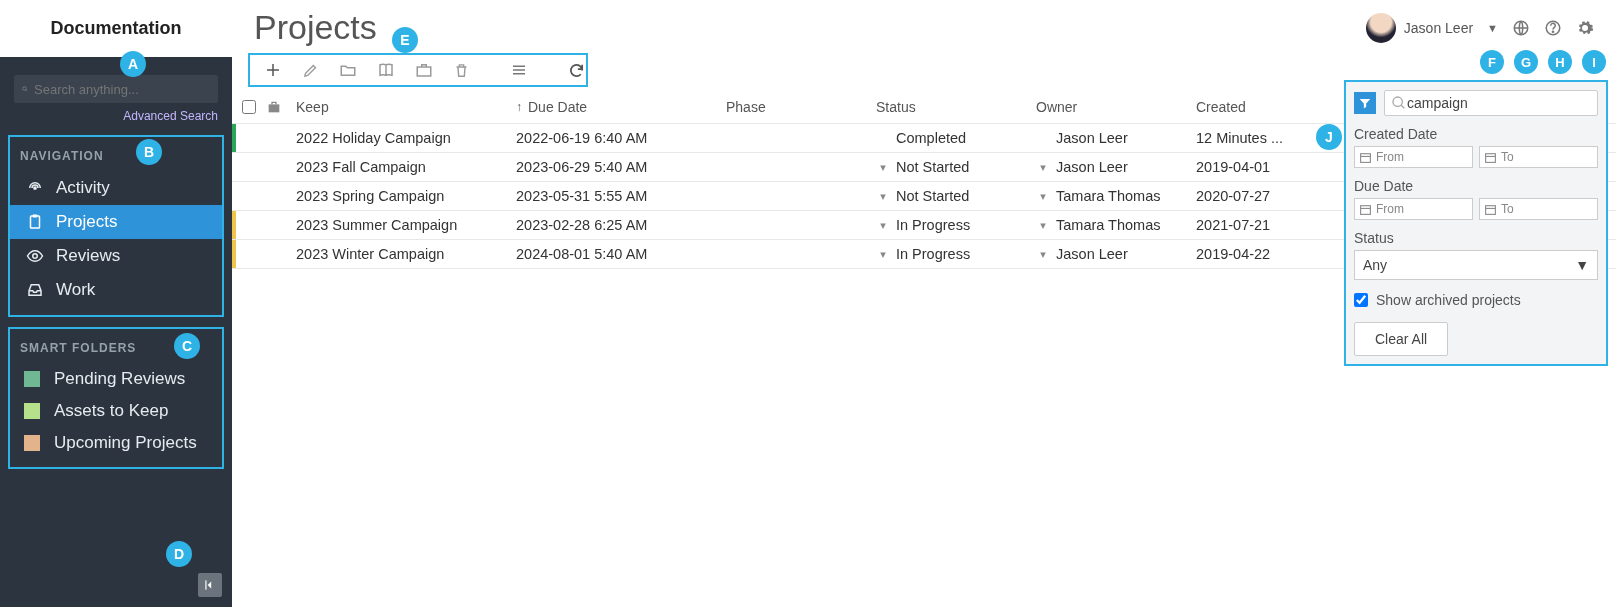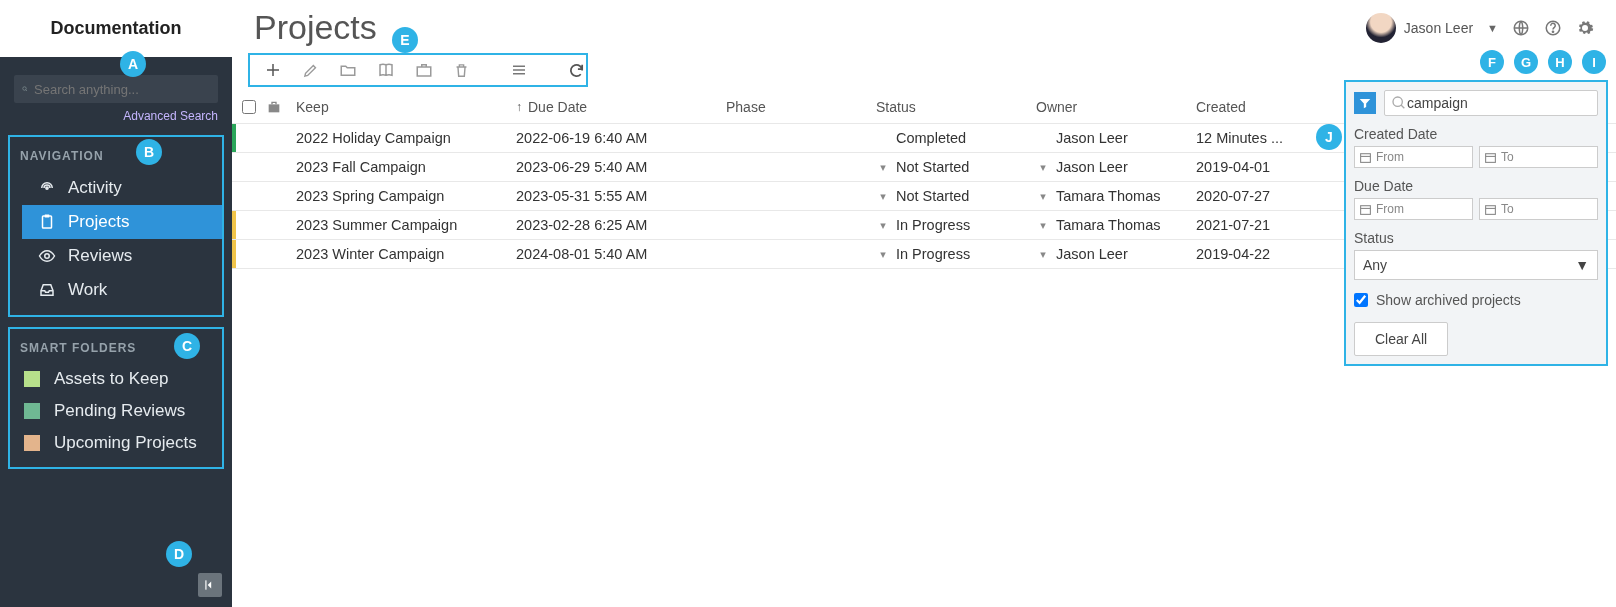--- a/index.html
+++ b/index.html
@@ -9,21 +9,21 @@
   
   .sidebar { width: 232px; background: #2b343f; display: flex; flex-direction: column; position: relative; }
   .doc-header { background: #fff; color: #222; font-weight: 600; font-size: 18px; text-align: center; padding: 18px 0; }
   .search-wrap { padding: 18px 14px 2px 14px; position: relative; }
   .search-field { display: flex; align-items: center; background: #3a434e; border-radius: 2px; padding: 6px 8px; }
   .search-field input { background: transparent; border: none; outline: none; color: #86efac; font-size: 13px; flex: 1; }
   .search-field svg { margin-right: 6px; }
   .adv-search { text-align: right; color: #c4b5fd; font-size: 12px; padding: 4px 14px 8px 0; cursor: pointer; }
   .nav-section { border: 2px solid #2fb3e6; margin: 4px 8px 6px 8px; padding: 6px 0 8px 0; position: relative; }
   .section-title { color: #96a2ab; font-size: 12px; letter-spacing: 1px; font-weight: 600; padding: 6px 10px 8px 10px; }
-  .nav-item { display: flex; align-items: center; color: #e6ebef; font-size: 17px; padding: 7px 14px; cursor: pointer; margin-left: 12px; }
+  .nav-item { display: flex; align-items: center; color: #e6ebef; font-size: 17px; padding: 7px 14px; cursor: pointer; }
   .nav-item.active { background: #2f93d9; color: #fff; }
   .nav-item .ic { width: 22px; display: inline-flex; justify-content: center; margin-right: 10px; }
   .folder-item { display: flex; align-items: center; color: #e6ebef; font-size: 17px; padding: 6px 14px; cursor: pointer; }
   .folder-item .swatch { width: 16px; height: 16px; margin-right: 14px; }
   .collapse-btn { position: absolute; bottom: 10px; right: 10px; width: 24px; height: 24px; background: #6b747c; display:flex;align-items:center;justify-content:center;border-radius:2px; cursor:pointer; }
 
   .badge { position:absolute; width:26px; height:26px; border-radius:50%; background:#2fb3e6; color:#fff; font-weight:700; display:flex; align-items:center; justify-content:center; font-size:14px; z-index:5; box-shadow:0 0 0 2px rgba(255,255,255,0.0); }
 
   
   .main { flex:1; background:#fff; display:flex; flex-direction:column; position:relative; }
@@ -125,26 +125,26 @@
           <span>Work</span>
         </div>
       </div>
   </div>
 
   <div class="nav-section">
     <div class="badge" style="top:4px; right:22px;">C</div>
     <div class="section-title">SMART FOLDERS</div>
     <div id="folder-items">
         <div class="folder-item">
+          <span class="swatch" style="background:#6fb893"></span>
+          <span>Pending Reviews</span>
+        </div>
+        <div class="folder-item">
           <span class="swatch" style="background:#b7e08b"></span>
           <span>Assets to Keep</span>
-        </div>
-        <div class="folder-item">
-          <span class="swatch" style="background:#6fb893"></span>
-          <span>Pending Reviews</span>
         </div>
         <div class="folder-item">
           <span class="swatch" style="background:#e3b48c"></span>
           <span>Upcoming Projects</span>
         </div>
       </div>
   </div>
 
   <div class="badge" style="bottom:40px; right:40px;">D</div>
   <div class="collapse-btn">

